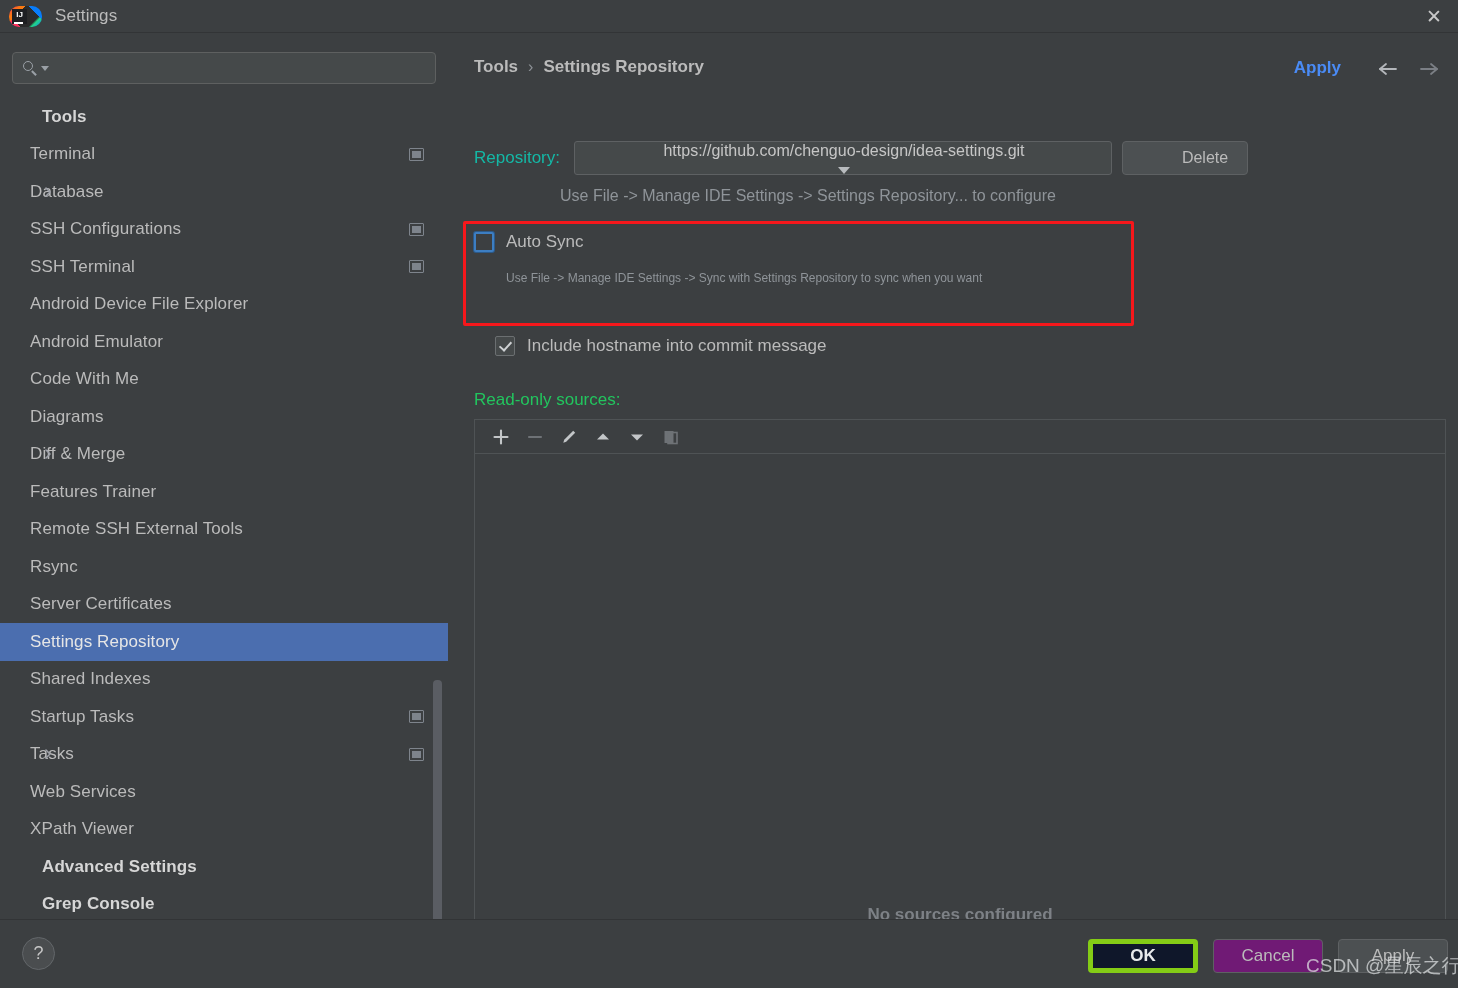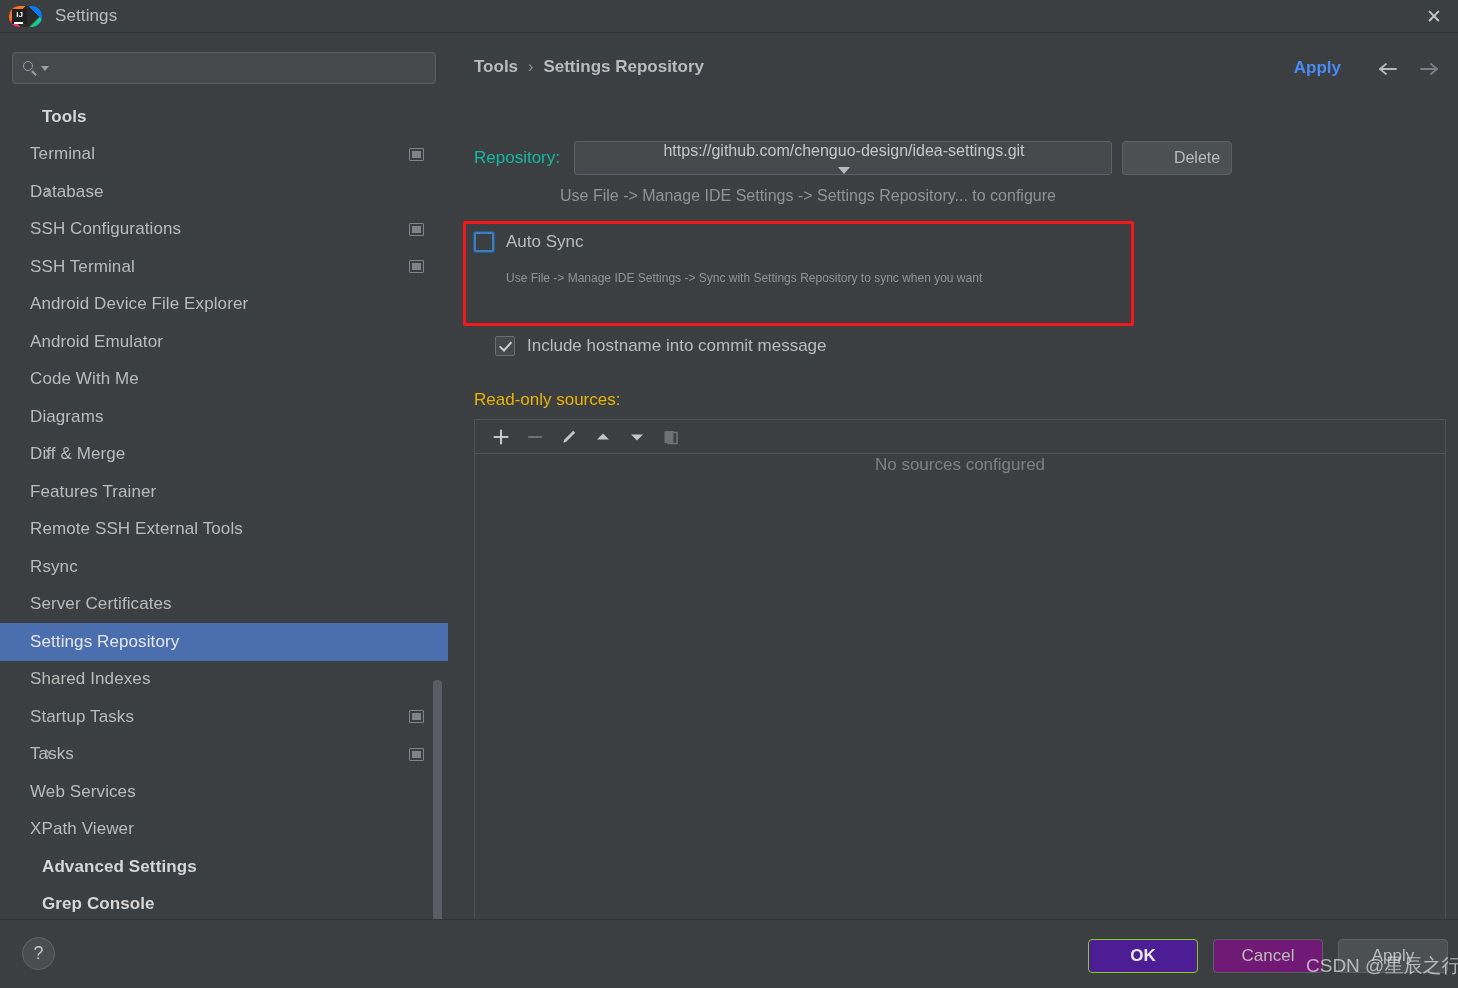--- a/index.html
+++ b/index.html
@@ -272,21 +272,21 @@
     overflow: hidden;
   }
   .combo-caret {
     width: 0; height: 0;
     border-left: 6px solid transparent;
     border-right: 6px solid transparent;
     border-top: 7px solid #b8bbbe;
   }
   .delete-btn {
     margin-left: 10px;
-    width: 110px;
+    width: 126px;
     height: 34px;
     background: #4c5052;
     border: 1px solid #5e6163;
     border-radius: 4px;
     color: #bbbbbb;
     font-size: 16px;
     display: flex;
     align-items: center;
     justify-content: center;
     cursor: pointer;
@@ -354,21 +354,21 @@
     top: 232px; left: 58px;
     width: 600px;
     color: #8f9499;
     font-size: 12px;
     line-height: 26px;
   }
 
   .ro-label {
     position: absolute;
     top: 357px; left: 26px;
-    color: #eab308;
+    color: #22c55e;
     font-size: 17px;
   }
 
   .list-panel {
     position: absolute;
     top: 386px; left: 26px;
     width: 972px;
     height: 507px;
     border: 1px solid #4f5355;
     background: #3c3f41;
@@ -389,22 +389,23 @@
     cursor: pointer;
     color: #c3c6c8;
   }
   .tb-btn.disabled { color: #6e7276; cursor: default; }
   .tb-btn svg { display: block; }
 
   .list-body {
     position: absolute;
     top: 35px; left: 0; right: 0; bottom: 0;
     display: flex;
-    align-items: flex-start;
+    align-items: flex-end;
     justify-content: center;
+    font-weight: bold;
   }
   .empty-text {
     color: #7d8186;
     font-size: 17px;
   }
 
   
   .bottombar {
     position: absolute;
     left: 0; top: 919px;
@@ -434,22 +435,22 @@
     border-radius: 4px;
     font-size: 17px;
     display: flex;
     align-items: center;
     justify-content: center;
     cursor: pointer;
     font-family: "Liberation Sans", sans-serif;
   }
   .btn-ok {
     left: 1088px; width: 110px;
-    background: #4c1d95;
-    border: 1px solid #84cc16;
+    background: #0f172a;
+    border: 5px solid #84cc16;
     color: #e8eaec;
     font-weight: bold;
   }
   .btn-cancel {
     left: 1213px; width: 110px;
     background: #701a75;
     border: 1px solid #5e6163;
     color: #bbbbbb;
   }
   .btn-apply {

